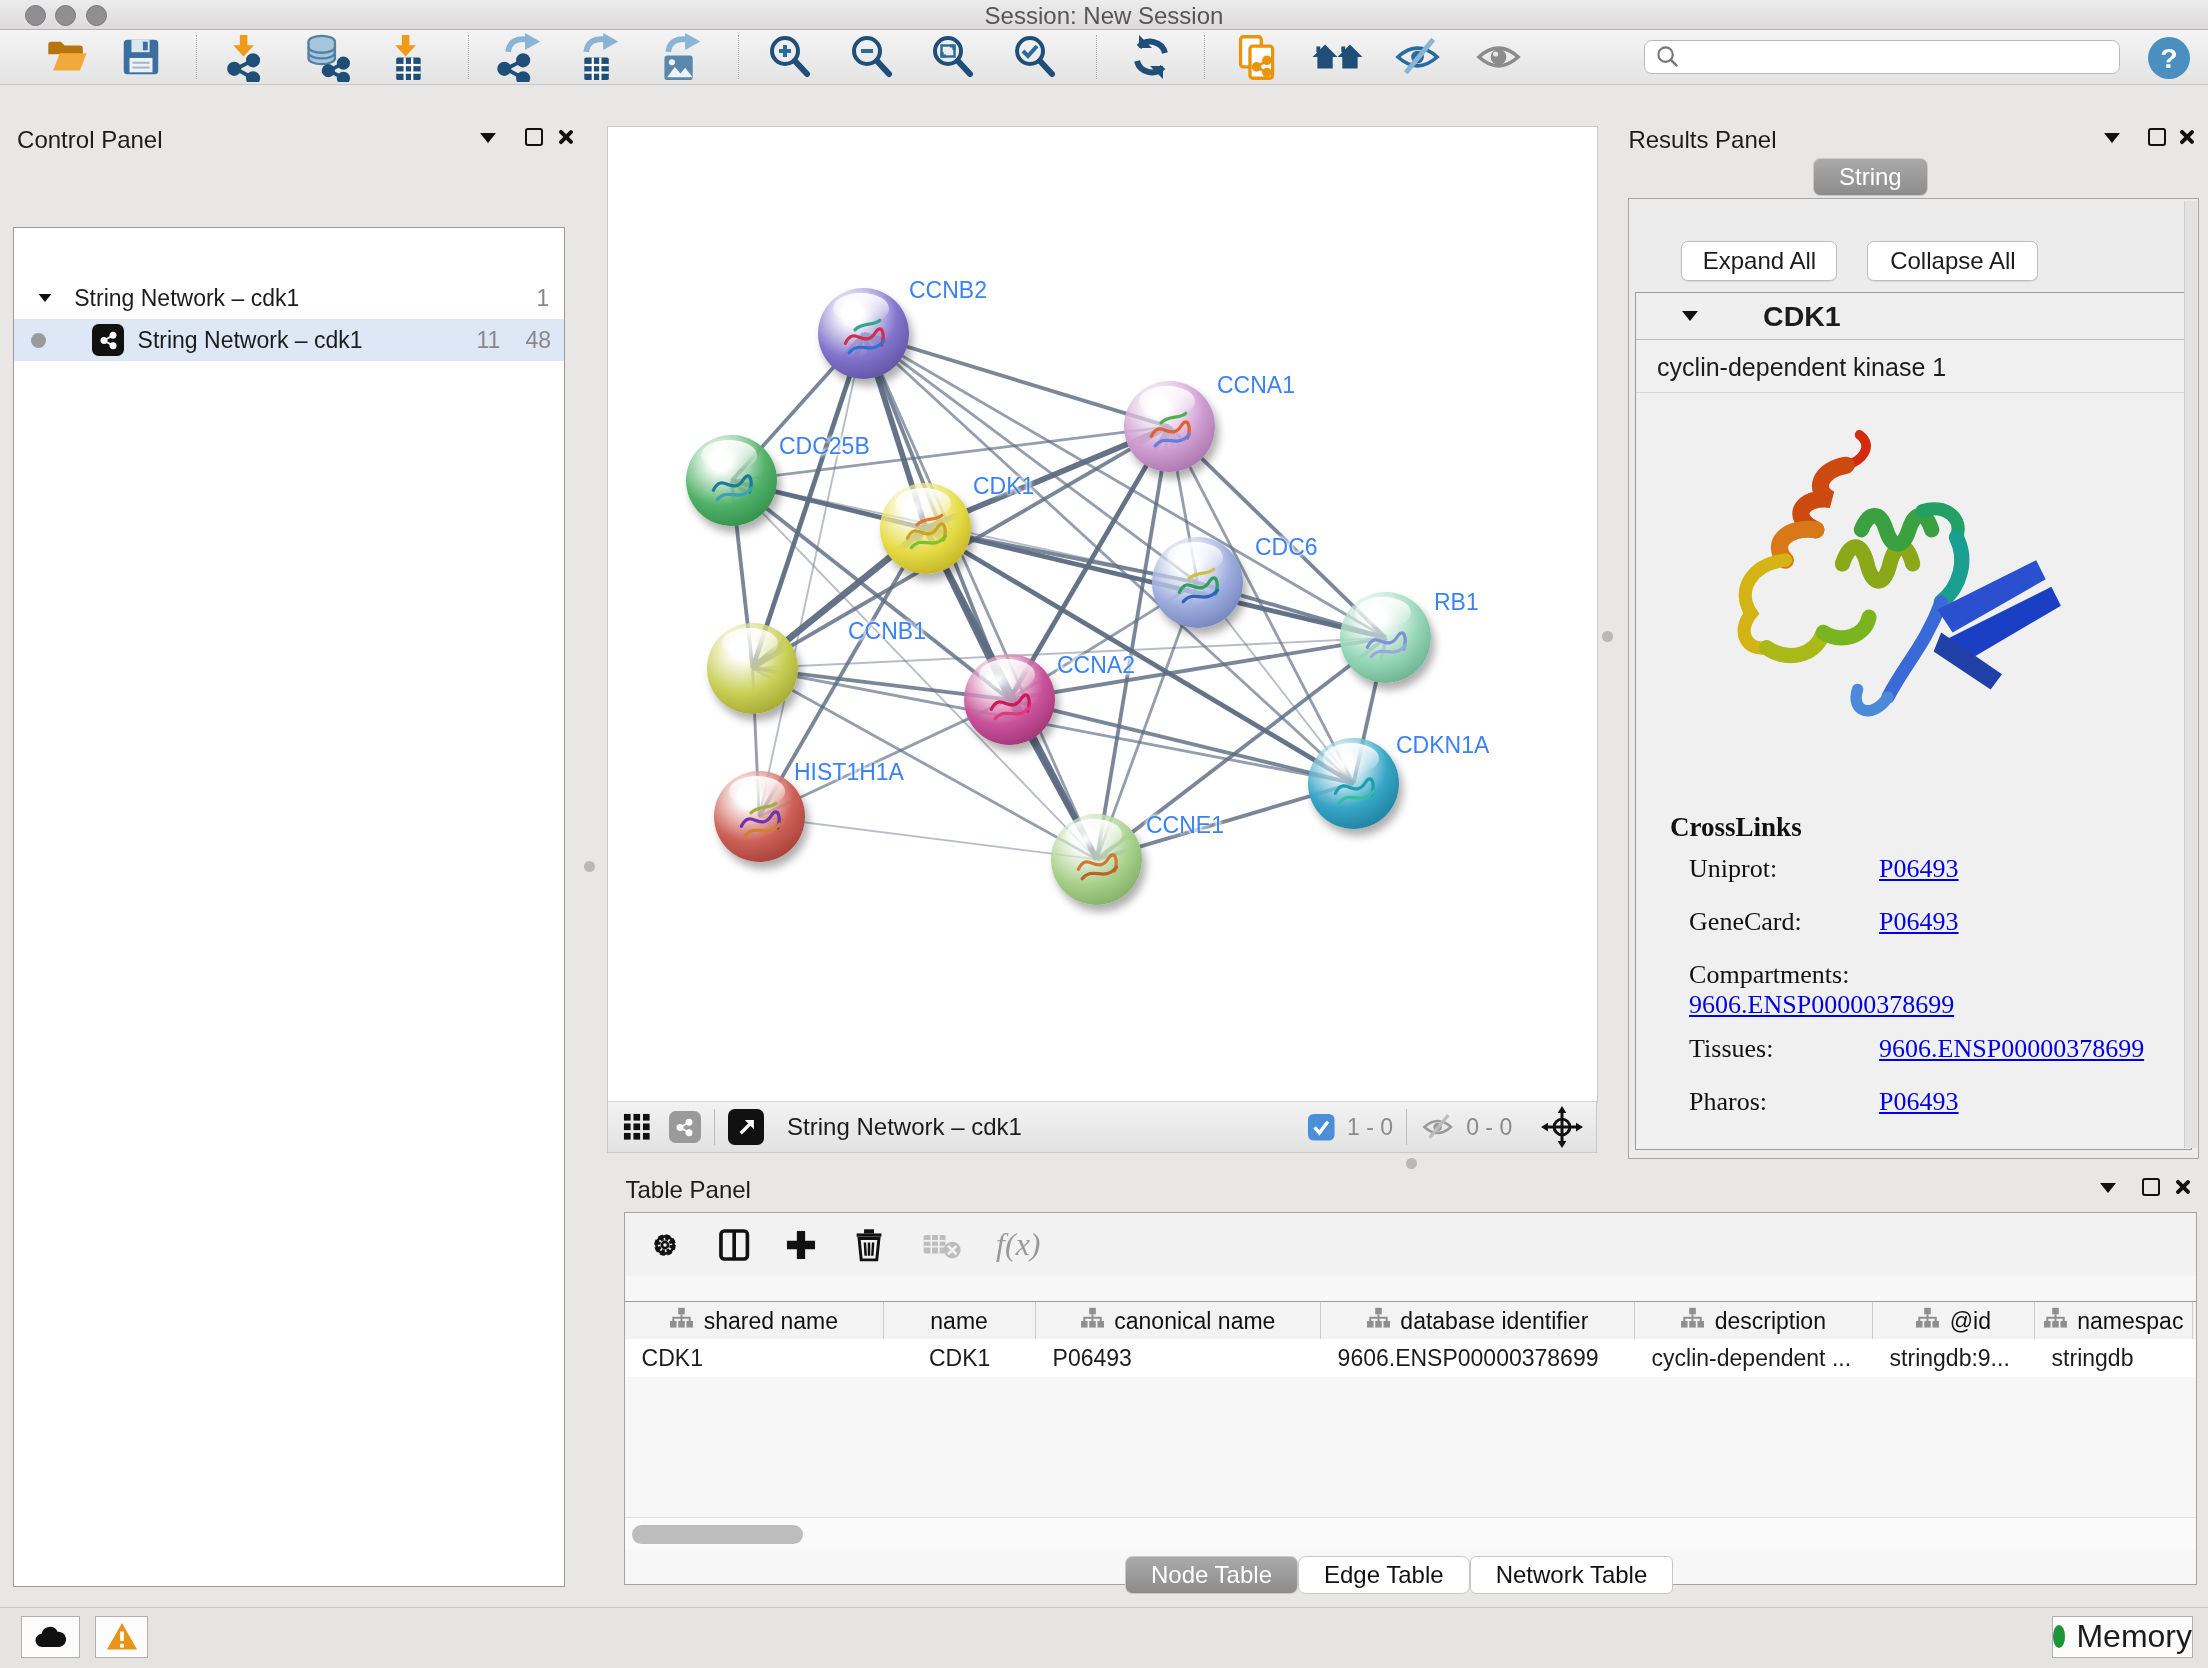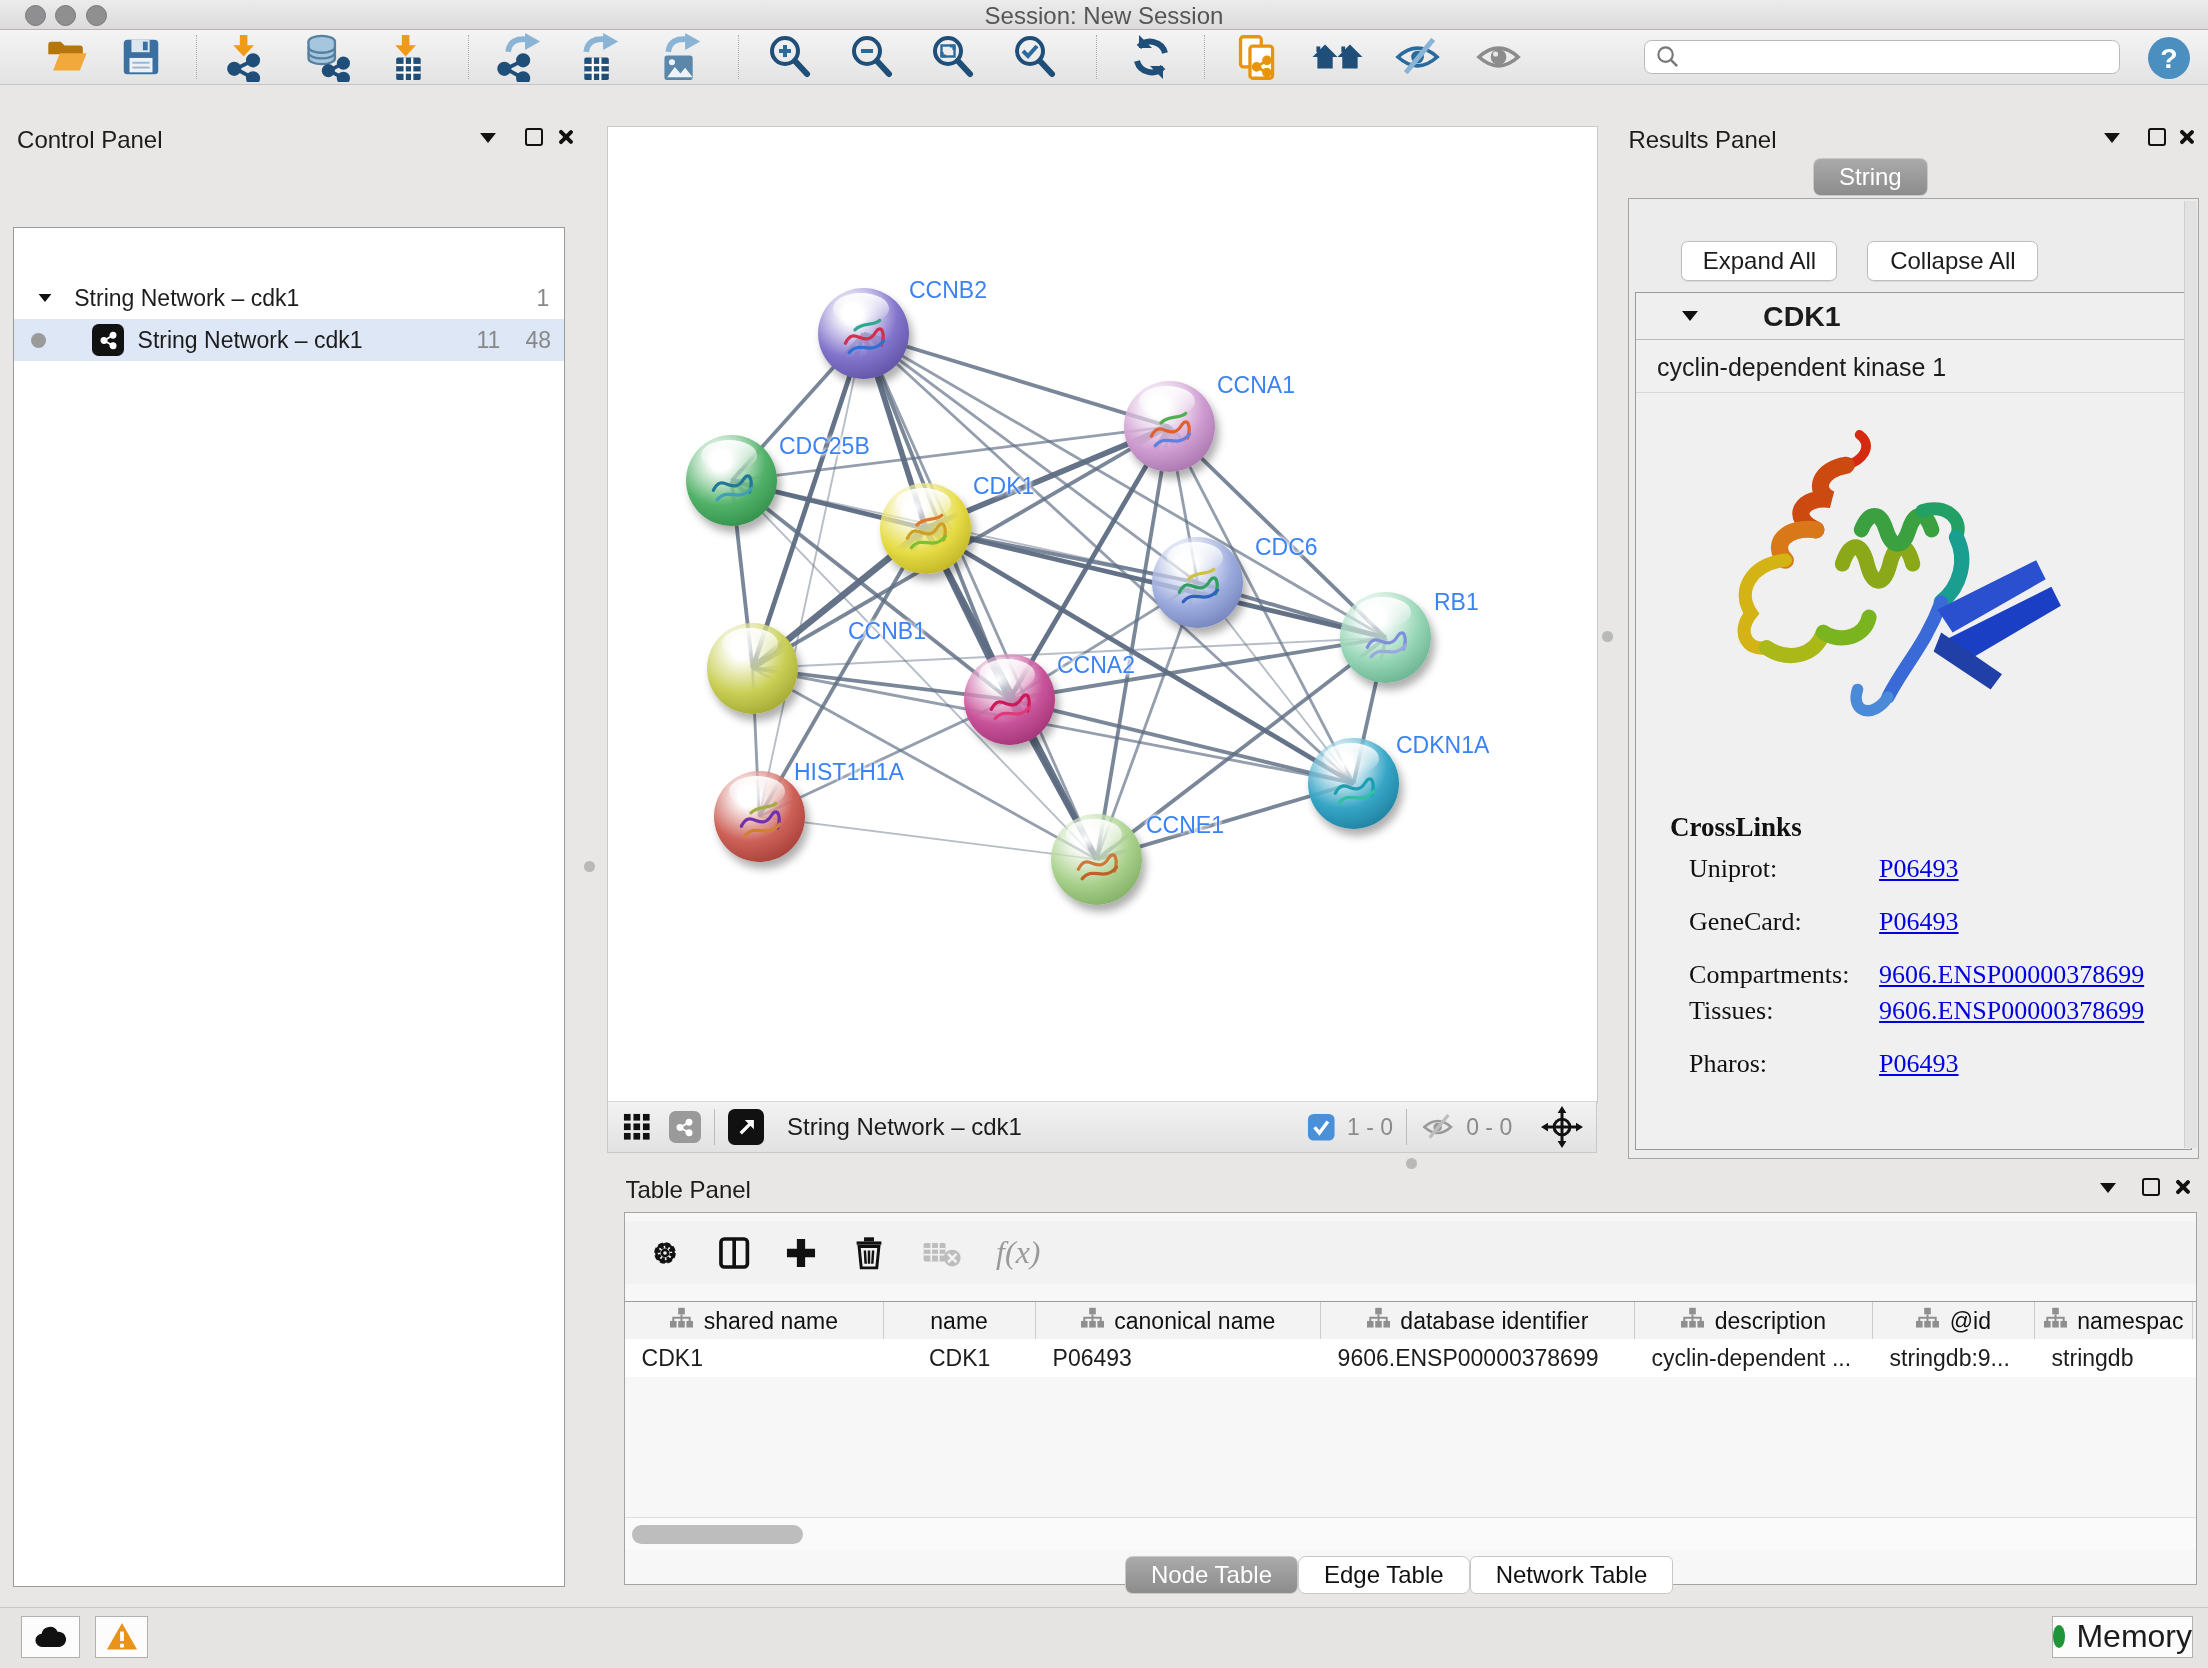--- a/index.html
+++ b/index.html
@@ -52,21 +52,21 @@
   .rbox{position:absolute;left:11.4px;top:78px;width:569px;height:959px;border:1px solid #a5a5a5;background:#ececec;}
   .btn{display:inline-block;background:#fff;border:1px solid #bdbdbd;border-radius:6.7px;font-size:24px;height:38px;line-height:38px;text-align:center;box-shadow:0 1px 1px rgba(0,0,0,.08);}
   .rsec{position:absolute;left:5.7px;top:93px;width:555px;height:856px;border:1px solid #9a9a9a;background:#f0f0f0;}
   .rsechead{height:46px;border-bottom:1px solid #bbb;display:flex;align-items:center;background:#efefef;}
   .xl{font-family:"Liberation Serif",serif;font-size:26px;color:#111;}
   .xl a{color:#0000e0;text-decoration:underline;}
   .rscroll{position:absolute;right:1.9px;top:1.9px;width:11.4px;height:947px;background:#e2e2e2;border-left:1px solid #cfcfcf;}
   
   .tpanel{position:absolute;left:616px;top:1170px;width:1585px;height:424px;}
   .tbox{position:absolute;left:7.6px;top:42px;width:1571px;height:371px;background:#f7f7f7;border:1.9px solid #a3a3a3;}
-  .ttool{position:absolute;left:0;top:8px;right:0;height:63px;display:flex;align-items:center;background:#f2f2f2;}
+  .ttool{position:absolute;left:0;top:0;right:0;height:63px;display:flex;align-items:center;background:#f2f2f2;}
   .thead{position:absolute;left:0;top:88px;right:0;height:38px;background:#f3f3f3;border-top:1px solid #9c9c9c;border-bottom:1px solid #9c9c9c;display:flex;}
   .th{display:flex;align-items:center;justify-content:center;font-size:23px;border-right:1px solid #ccc;box-sizing:border-box;gap:9.5px;color:#111;}
   .trow{position:absolute;left:0;top:126px;right:0;height:38px;display:flex;background:#fff;}
   .td{font-size:23px;line-height:38px;box-sizing:border-box;padding-left:17px;white-space:nowrap;overflow:hidden;}
   .tscroll{position:absolute;left:0;right:0;top:304px;height:32px;background:#fafafa;border-top:1px solid #e0e0e0;}
   .tthumb{position:absolute;left:7.6px;top:6.7px;width:171px;height:19px;border-radius:9.5px;background:#bdbdbd;}
   .btabs{position:absolute;left:509px;top:386px;display:flex;}
   
   .statusbar{position:absolute;left:0;top:1607px;width:2208px;height:61px;background:#e6e4e3;border-top:1px solid #cac8c7;}
   .sbtn{position:absolute;top:7.6px;height:42px;background:#fcfcfc;border:1.9px solid #b0b0b0;display:flex;align-items:center;justify-content:center;box-sizing:border-box;}
@@ -541,21 +541,21 @@
         <div class="xl" style="position:absolute;left:34px;top:519px;font-weight:bold;font-size:27px">CrossLinks</div>
         <div id="xlinks" style="position:absolute;left:53px;top:561px;width:476px">
             <div class="xl" style="display: flex; margin-bottom: 23px;">
               <span style="width: 190px;">Uniprot:</span>
               <a href="#">P06493</a>
             </div>
             <div class="xl" style="display: flex; margin-bottom: 23px;">
               <span style="width: 190px;">GeneCard:</span>
               <a href="#">P06493</a>
             </div>
-            <div class="xl" style="display: flex; margin-bottom: 6px;">
+            <div class="xl" style="display: flex; margin-bottom: 14px; flex-direction: column;">
               <span style="width: 190px;">Compartments:</span>
               <a href="#">9606.ENSP00000378699</a>
             </div>
             <div class="xl" style="display: flex; margin-bottom: 23px;">
               <span style="width: 190px;">Tissues:</span>
               <a href="#">9606.ENSP00000378699</a>
             </div>
             <div class="xl" style="display: flex; margin-bottom: 23px;">
               <span style="width: 190px;">Pharos:</span>
               <a href="#">P06493</a>

